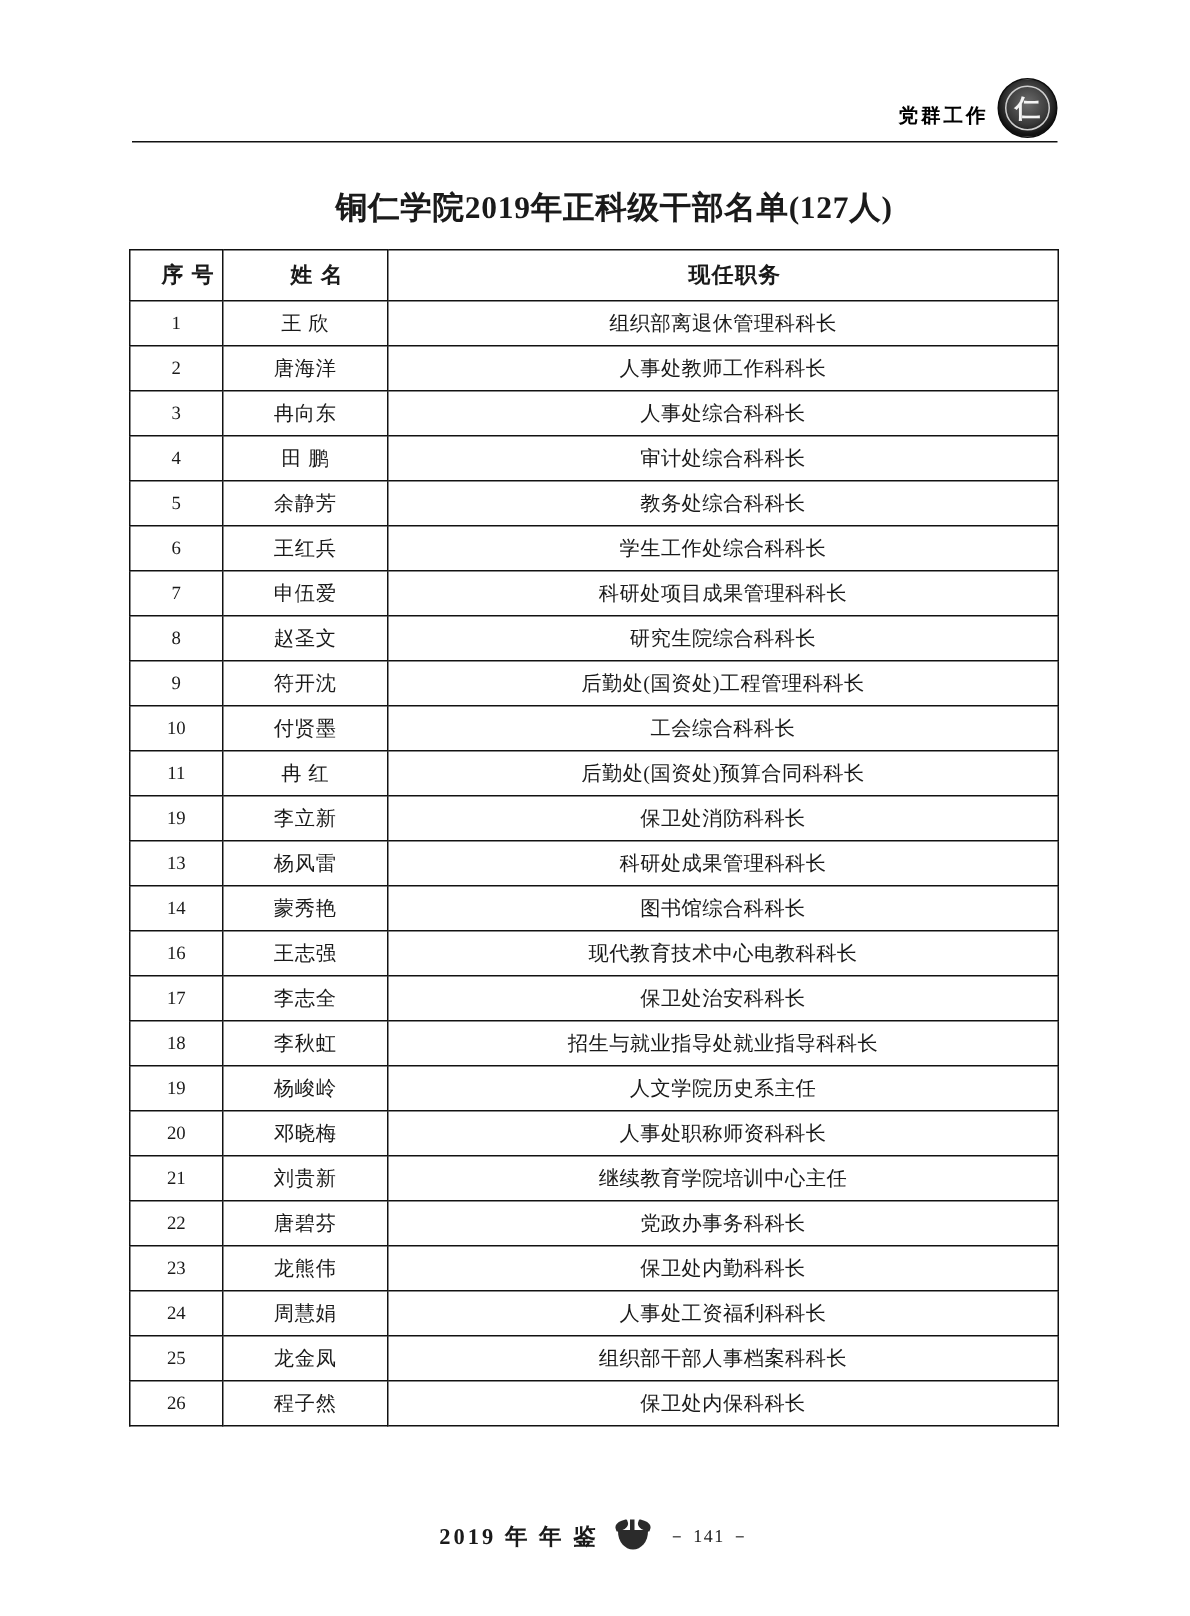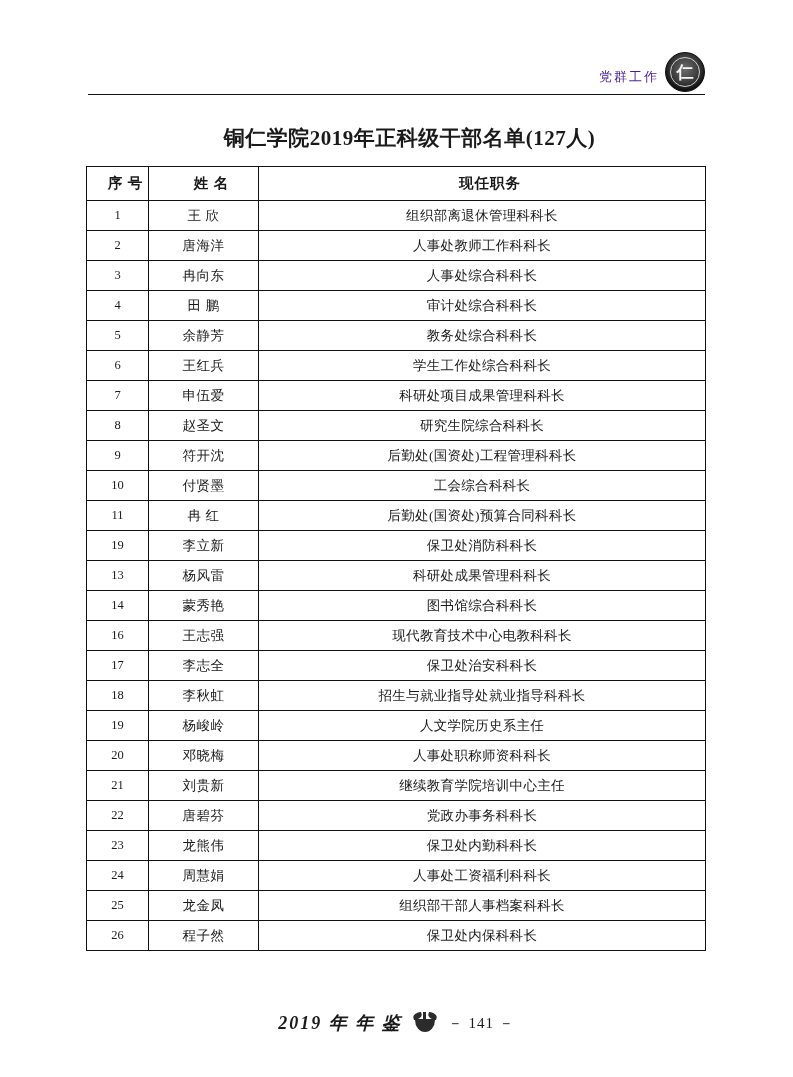--- a/index.html
+++ b/index.html
@@ -25,22 +25,22 @@
   .header-row {
     display: flex;
     align-items: flex-end;
     justify-content: flex-end;
     height: 44px;
     gap: 6px;
   }
   .header-title {
     font-size: 13px;
     letter-spacing: 2px;
-    font-weight: normal;
-    color: #4c1d95;
+    font-weight: bold;
+    color: #000000;
     padding-bottom: 6px;
     font-family: "Liberation Serif", "DejaVu Serif", serif;
   }
   .header-logo {
     width: 40px;
     height: 40px;
     position: relative;
     flex: 0 0 auto;
   }
   .header-logo .ring {
@@ -139,24 +139,23 @@
     position: absolute;
     bottom: 42px;
     left: 0;
     width: 100%;
     display: flex;
     align-items: center;
     justify-content: center;
     gap: 10px;
   }
   .footer-year {
-    font-size: 18px;
+    font-size: 15px;
     letter-spacing: 2px;
     font-weight: bold;
-    font-style: italic;
   }
   .footer-orn {
     width: 26px;
     height: 22px;
     position: relative;
   }
   .footer-orn .bowl {
     position: absolute;
     left: 3px; top: 7px;
     width: 20px; height: 13px;
@@ -173,21 +172,21 @@
   .footer-orn .leaf-r {
     position: absolute;
     top: 1px;
     width: 9px; height: 6px;
     background: #2b2b2b;
     border-radius: 60% 10% 60% 10%;
   }
   .footer-orn .leaf-l { left: 1px; transform: rotate(-18deg); }
   .footer-orn .leaf-r { right: 1px; transform: rotate(18deg) scaleX(-1); }
   .footer-page {
-    font-size: 15px;
+    font-size: 12px;
     letter-spacing: 1px;
   }
 </style>
 </head>
 <body>
 
 <div class="page-header">
   <div class="header-row">
     <div class="header-title">党群工作</div>
     <div class="header-logo">

